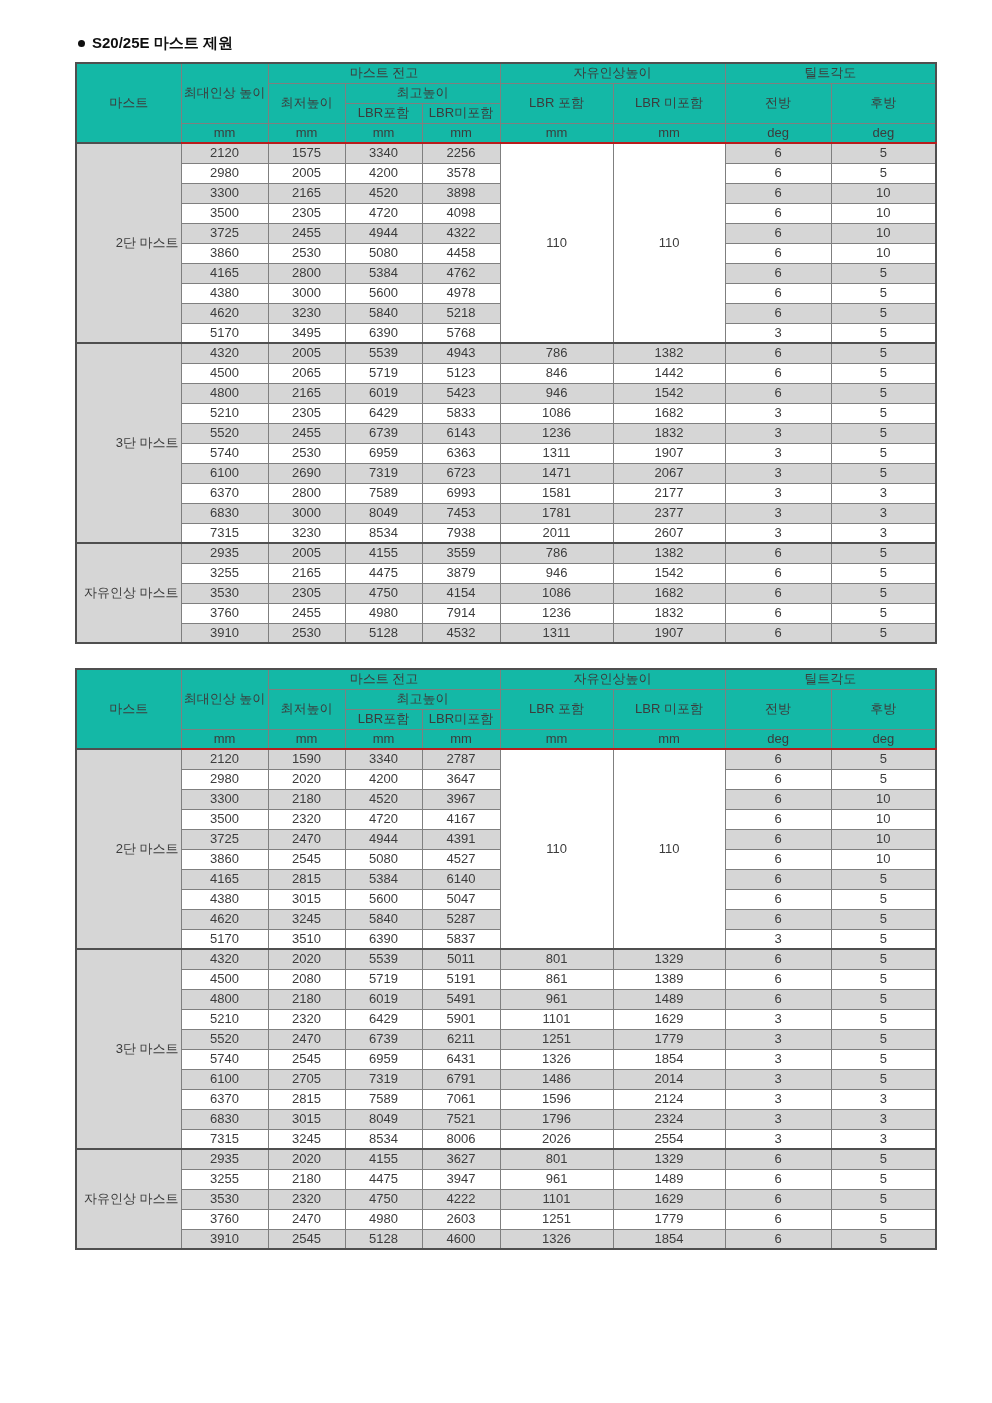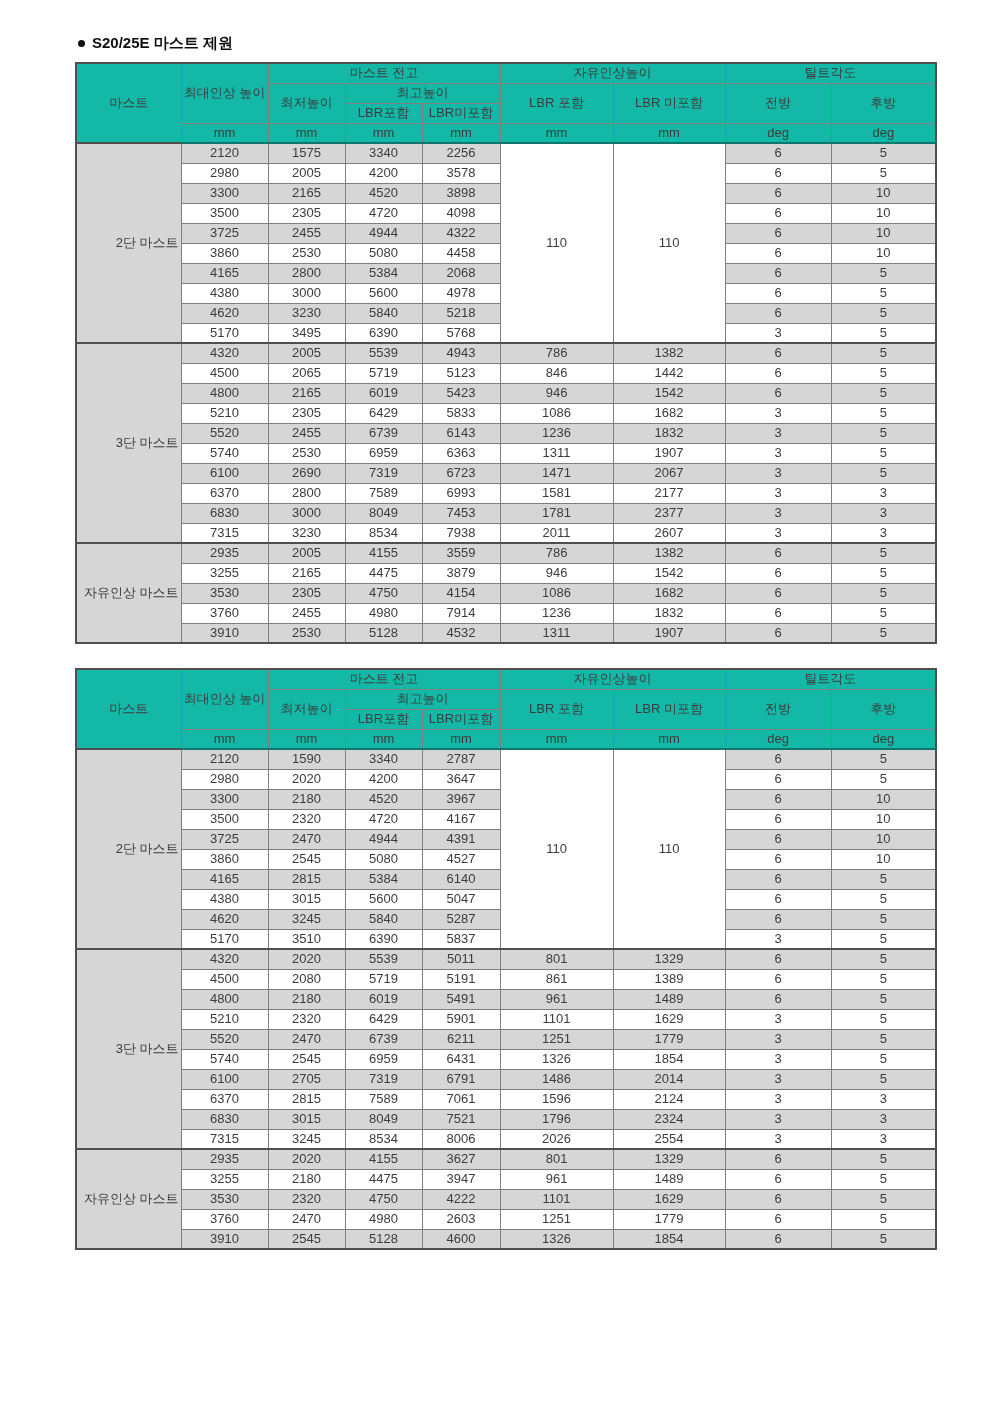--- a/index.html
+++ b/index.html
@@ -32,21 +32,21 @@
     font-size: 13px;
     font-weight: normal;
     text-align: center;
     vertical-align: middle;
     padding: 1px 2px;
     height: 20px;
     line-height: 1.2;
     color: #3c3c3c;
   }
   table.spec thead th { background: #14b8a6; }
-  table.spec thead tr:last-child th { border-bottom: 2px solid #0f766e; }
+  table.spec thead tr:last-child th { border-bottom: 2px solid #b91c1c; }
   table.spec tbody { border-top: 2px solid #4f4f4f; }
   table.spec tbody tr.even td { background: #d6d6d6; }
   table.spec tbody tr.odd td { background: #ffffff; }
   table.spec td.mast-label { background: #d6d6d6 !important; text-align: right; }
   table.spec td.merged-cell { background: #ffffff !important; }
 </style>
 </head>
 <body>
 
 <div class="content">
@@ -148,21 +148,21 @@
             <td>2530</td>
             <td>5080</td>
             <td>4458</td>
             <td>6</td>
             <td>10</td>
           </tr>
           <tr class="even">
             <td>4165</td>
             <td>2800</td>
             <td>5384</td>
-            <td>2068</td>
+            <td>4762</td>
             <td>6</td>
             <td>5</td>
           </tr>
           <tr class="odd">
             <td>4380</td>
             <td>3000</td>
             <td>5600</td>
             <td>4978</td>
             <td>6</td>
             <td>5</td>

